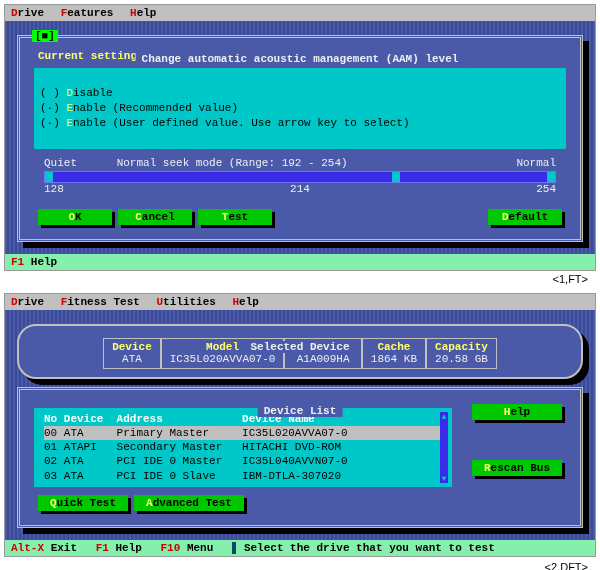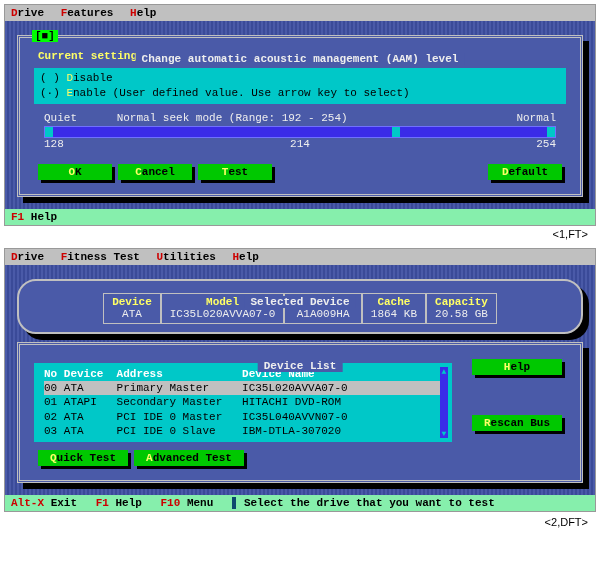--- a/index.html
+++ b/index.html
@@ -70,21 +70,21 @@
   }
   .legend-sep {
     display: inline-block;
     width: 28px; height: 6px;
     background: #000;
     vertical-align: middle;
     margin-left: 6px;
   }
   .radiobox {
     background: #00c8c8;
-    padding: 3px 6px;
+    padding: 18px 6px;
     color: #000;
     font-family: inherit;
     line-height: 1.35;
     margin: 4px 0 8px 0;
   }
   .radiobox .hotkey { color: #ffff66; }
   .seek-label { color: #eee; padding-left: 10px; }
   .seek-bar {
     margin: 2px 10px 0 10px;
     height: 12px;
@@ -166,20 +166,21 @@
     <div class="dos-frame dos-frame-double shadow" style="background:#4a5aa8;">
       <span class="close-gadget">[■]</span>
       <span class="frame-title">Change automatic acoustic management (AAM) level</span>
 
       <div class="legend-row">
         <span>Current settings</span><span class="legend-sep"></span>
       </div>
 
       <div class="radiobox">
         <div>( ) <span class="hotkey">D</span>isable</div>
+        <div>(·) <span class="hotkey">E</span>nable (Recommended value)</div>
         <div>(·) <span class="hotkey">E</span>nable (User defined value. Use arrow key to select)</div>
       </div>
 
       <div class="seek-label">
         <span>Quiet</span>
         &nbsp;&nbsp;&nbsp;&nbsp;
         <span>Normal seek mode (Range: 192 - 254)</span>
         <span style="float:right;padding-right:10px">Normal</span>
       </div>
       <div class="seek-bar">

